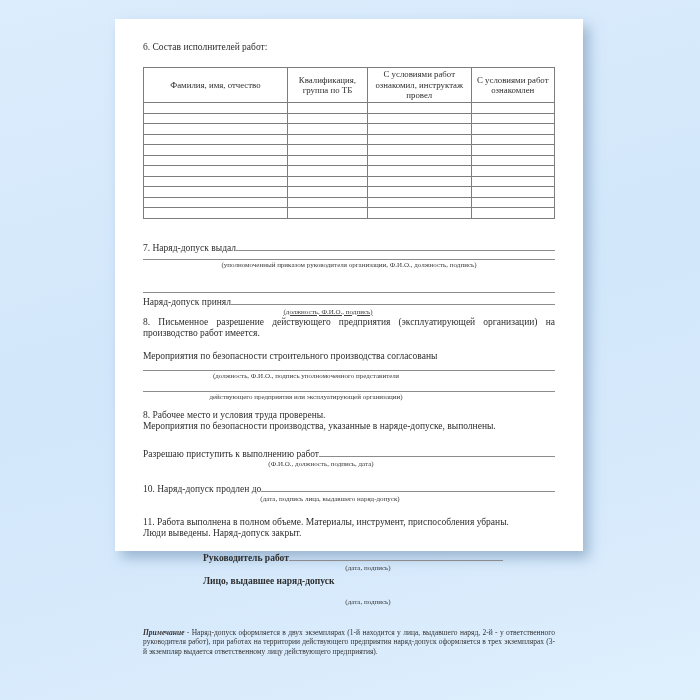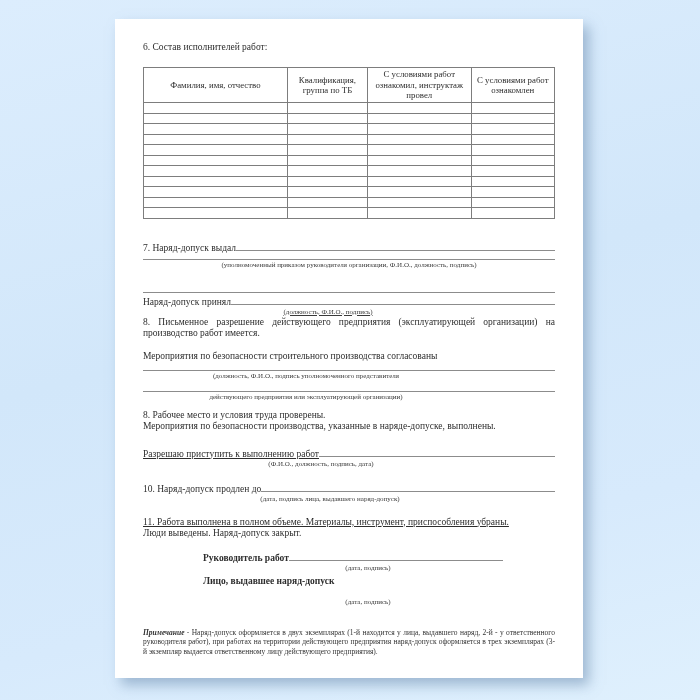--- a/index.html
+++ b/index.html
@@ -6,21 +6,21 @@
   html,body { width:700px; height:700px; }
   body {
     position:relative;
     width:700px; height:700px;
     overflow:hidden;
     background:linear-gradient(165deg,#dcedfd 0%,#d2e7fa 45%,#d7eafc 75%,#dff0fd 100%);
     font-family:"Liberation Serif", serif;
   }
   .page {
     position:absolute; left:115px; top:19px;
-    width:468px; height:659px;
+    width:468px; height:532px;
     background:#ffffff;
     box-shadow:6px 7px 12px rgba(108,140,175,.55);
   }
   .content {
     position:absolute; left:28px; top:22px; right:28px; bottom:0;
     color:#2d2d2d;
     font-size:9.5px; line-height:12px;
   }
   .title { line-height:12px; }
   
@@ -49,21 +49,21 @@
     font-size:7px; line-height:9px; color:#3a3a3a;
     text-align:center; margin-top:1px;
   }
   .cap-shift-l42 { padding-right:42px;text-decoration:underline; }
   .cap-shift-l86 { padding-right:86px; }
   .cap-shift-l56 { padding-right:56px; }
   .cap-shift-l38 { padding-right:38px; }
   .cap-shift-r38 { padding-left:38px; }
   .mt21 { margin-top:21px; }
   .mt22 { margin-top:22px; }
-  .mt13 { margin-top:13px;text-decoration:underline; }
+  .mt13 { margin-top:13px; }
   .mt12 { margin-top:12px;justify-content:flex-end; }
   .mt10 { margin-top:10px; }
   .mt9  { margin-top:1px; }
   .mt8  { margin-top:8px; }
   .mt4  { }
   .mt2  { margin-top:2px;flex-direction:column; }
   .para { text-align:justify; line-height:11.5px; }
   .plain { line-height:11.5px; }
   .bold-row { font-weight:bold; margin-left:60px; margin-right:52px; }
   .footnote {

